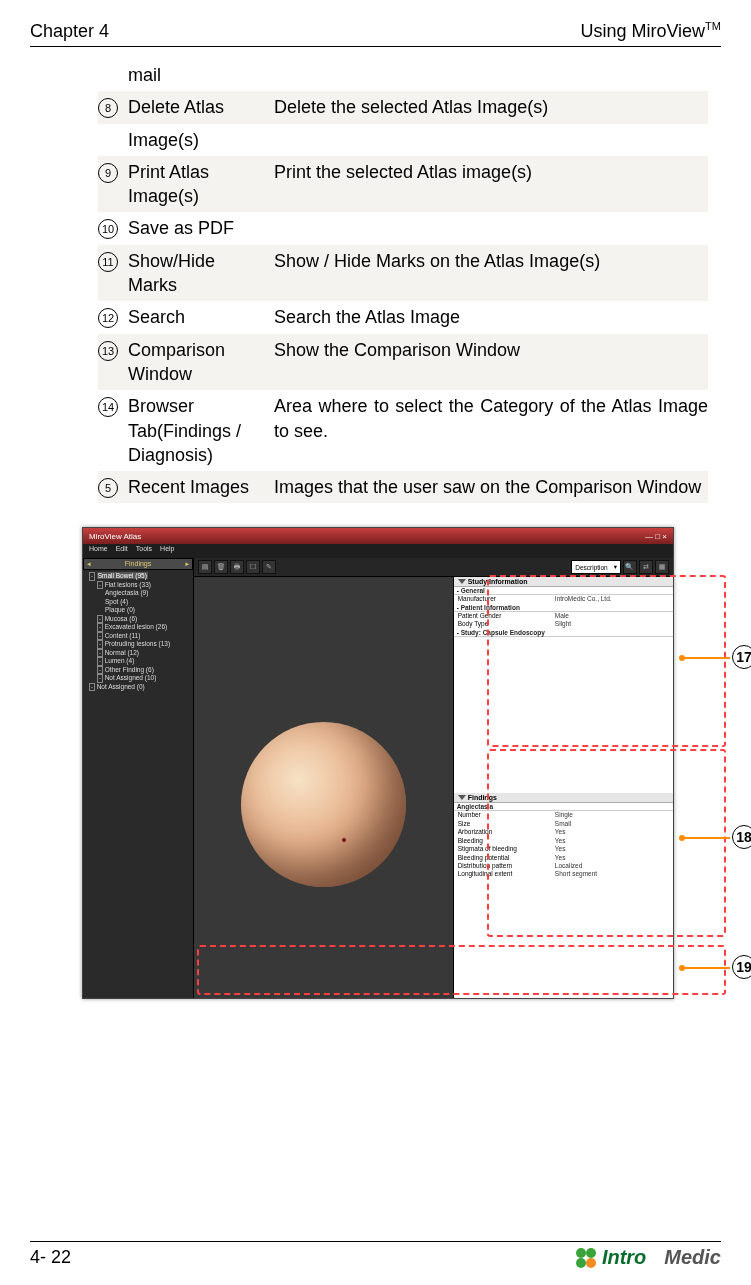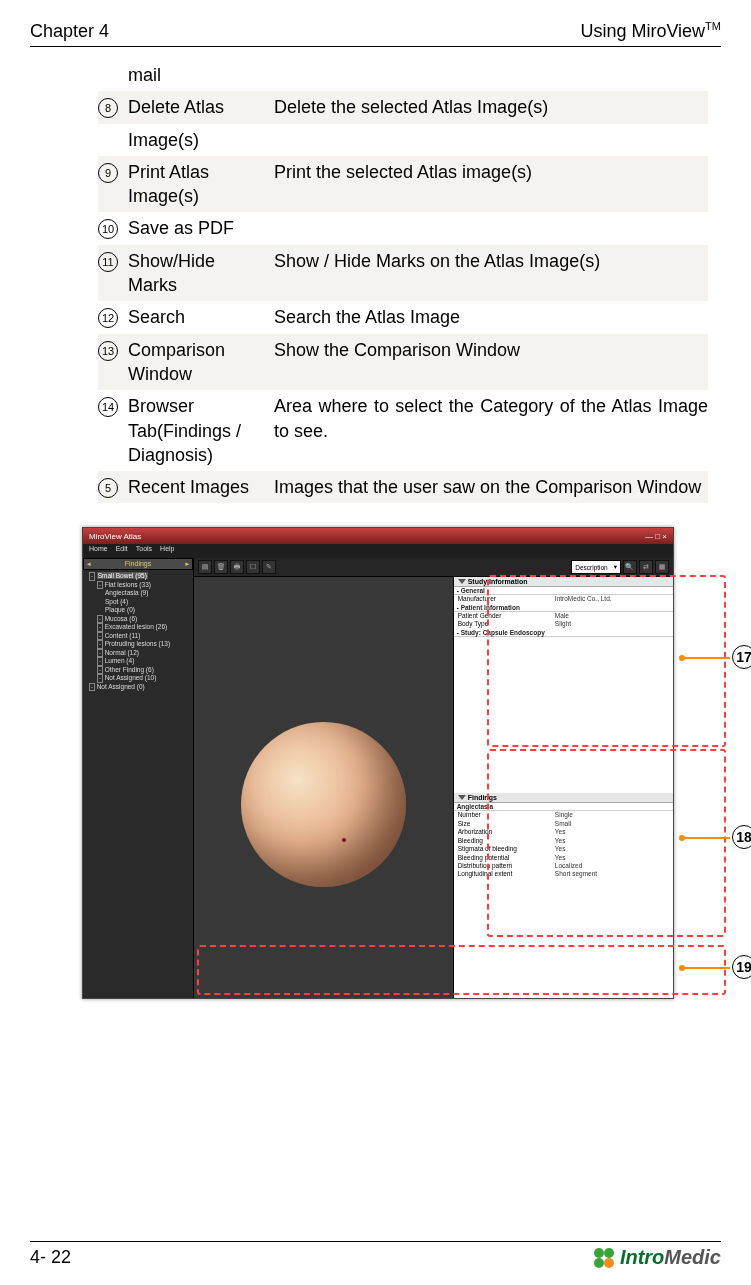--- a/index.html
+++ b/index.html
@@ -270,21 +270,21 @@
     justify-content: space-between;
     align-items: center;
     font-size: 18px;
   }
   .brand {
     display:flex;align-items:center;gap:6px;font-weight:bold;font-style:italic;font-size:20px;
   }
   .brand .clover {display:flex;flex-wrap:wrap;width:20px;height:20px;}
   .brand .clover span{width:10px;height:10px;border-radius:50%;}
   .brand .intro {color:#0a6d2d;text-align:right;}
-  .brand .medic {color:#555;}
+  .brand .medic {color:#555;margin-left:18px;}
 </style>
 </head>
 <body>
 
 <div class="page">
 
   <div class="header">
     <div>Chapter 4</div>
     <div class="header-right">
       <span>Using MiroView</span><span class="tm">TM</span>

